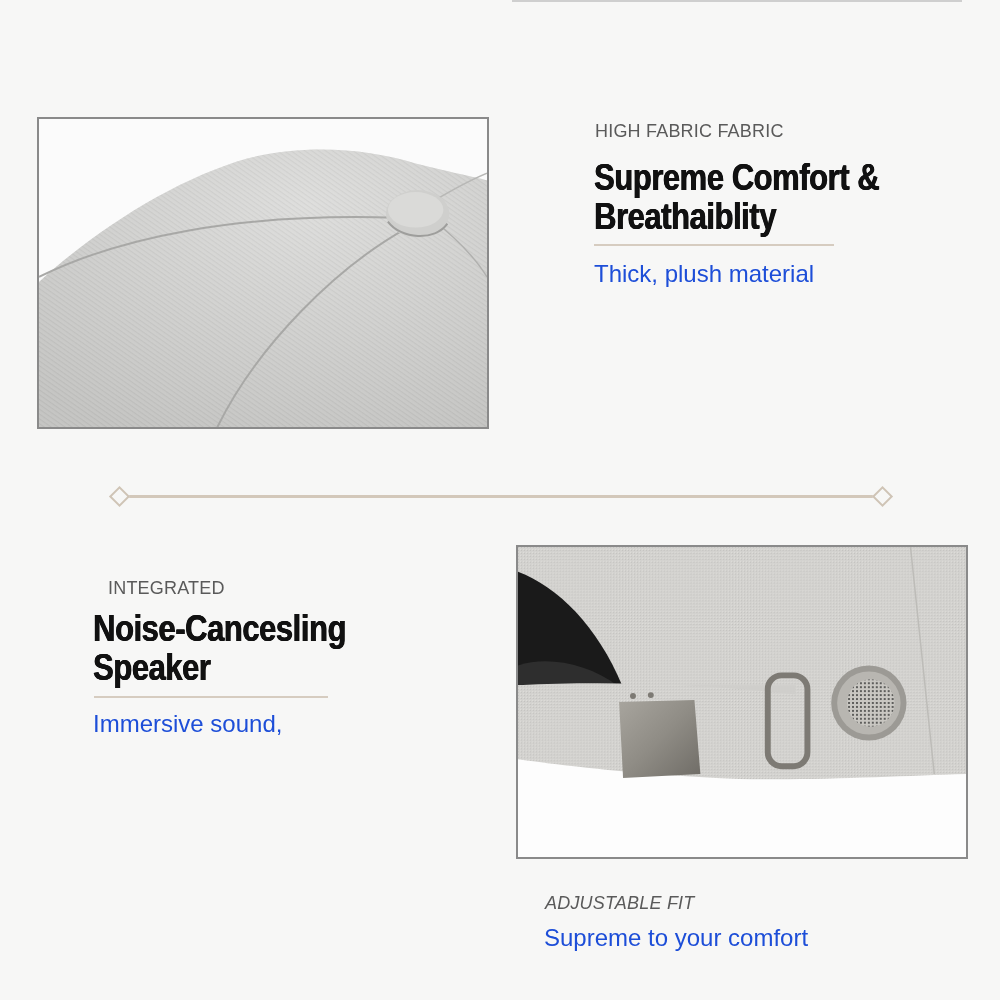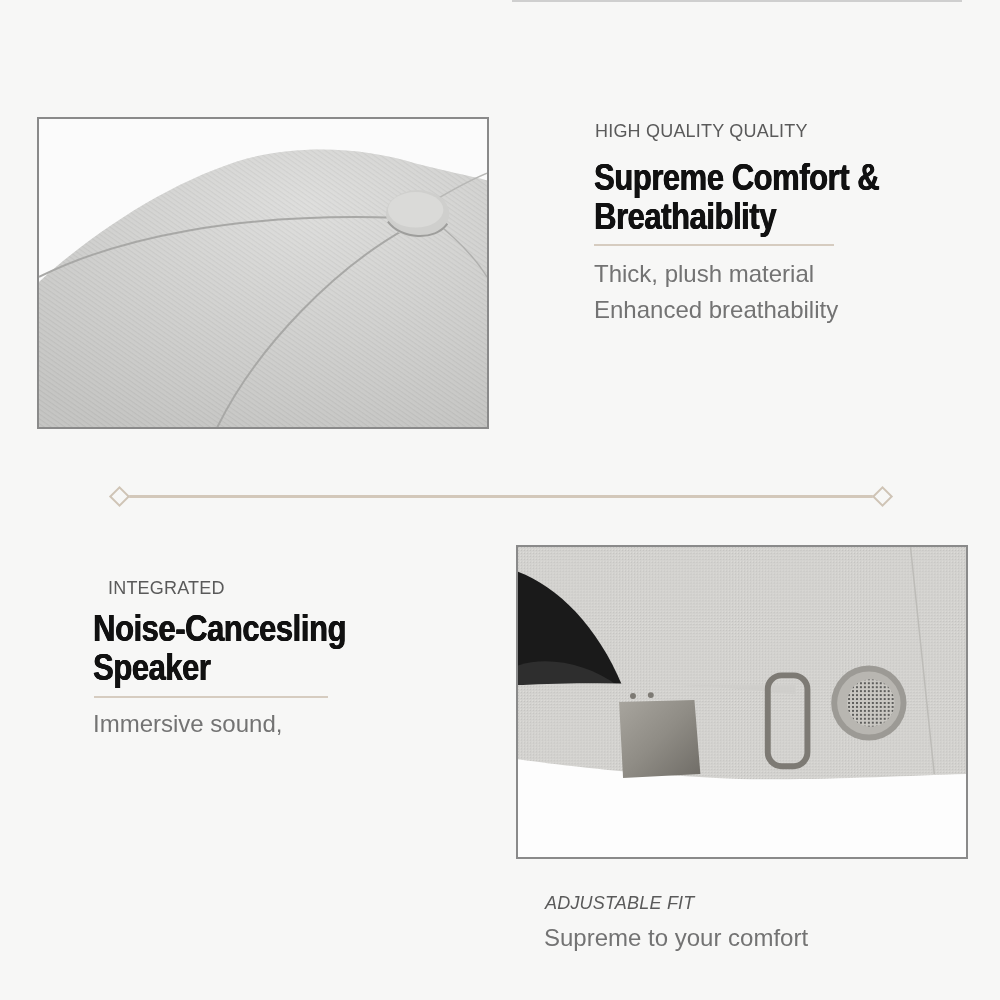--- a/index.html
+++ b/index.html
@@ -28,21 +28,21 @@
       font-weight: 700; font-size: 36px; line-height: 39px;
       color: #111; transform: scaleX(0.86); transform-origin: left top;
       letter-spacing: -0.5px; white-space: nowrap;
       text-shadow: 0.6px 0 0 #111, -0.3px 0 0 #111;
     }
     .headline div { display: block; }
     .underline {
       position: absolute; height: 2px; background: #d6ccc0;
     }
     .body-text {
-      position: absolute; font-size: 24px; line-height: 36px; color: #737373;
+      position: absolute; font-size: 24px; line-height: 36px; color: #1d4ed8;
       white-space: nowrap;
     }
     .divider {
       position: absolute; left: 110px; top: 487px; width: 782px; height: 18px;
     }
     .divider .line {
       position: absolute; left: 14px; right: 14px; top: 8px; height: 3px; background: #d3c8ba;
     }
     .divider .diamond {
       position: absolute; top: 2px; width: 11px; height: 11px;
@@ -72,29 +72,28 @@
     <path d="M0,160 C80,120 200,95 360,100" stroke="#a8a8a6" stroke-width="2" fill="none"></path>
     <path d="M180,312 C220,230 300,150 372,110" stroke="#a8a8a6" stroke-width="2" fill="none"></path>
     <path d="M395,100 C420,120 440,140 452,160" stroke="#b0b0ae" stroke-width="1.5" fill="none"></path>
     <path d="M395,85 C420,70 440,60 452,55" stroke="#b8b8b6" stroke-width="1.5" fill="none"></path>
     <ellipse cx="382" cy="96" rx="32" ry="24" fill="#cfcfcd"></ellipse>
     <ellipse cx="380" cy="92" rx="28" ry="18" fill="#dadad8"></ellipse>
     <path d="M352,104 C365,122 400,124 412,106" stroke="#9e9e9c" stroke-width="2" fill="none"></path>
   </svg>
 </div>
 
-<div class="eyebrow" style="left:595px; top:121px;">HIGH QUALITY QUALITY</div>
+<div class="eyebrow" style="left:595px; top:121px;">HIGH FABRIC FABRIC</div>
 <div class="headline" style="left:594px; top:158px;">
   <div>Supreme Comfort &amp;</div>
   <div>Breathaiblity</div>
 </div>
 <div class="underline" style="left:594px; top:244px; width:240px;"></div>
 <div class="body-text" style="left:594px; top:256px;">
   <div>Thick, plush material</div>
-  <div>Enhanced breathability</div>
 </div>
 
 <div class="divider">
   <div class="line"></div>
   <div class="diamond" style="left:2px;"></div>
   <div class="diamond" style="right:2px;"></div>
 </div>
 
 <div class="eyebrow" style="left:108px; top:578px;">INTEGRATED</div>
 <div class="headline" style="left:93px; top:609px;">

